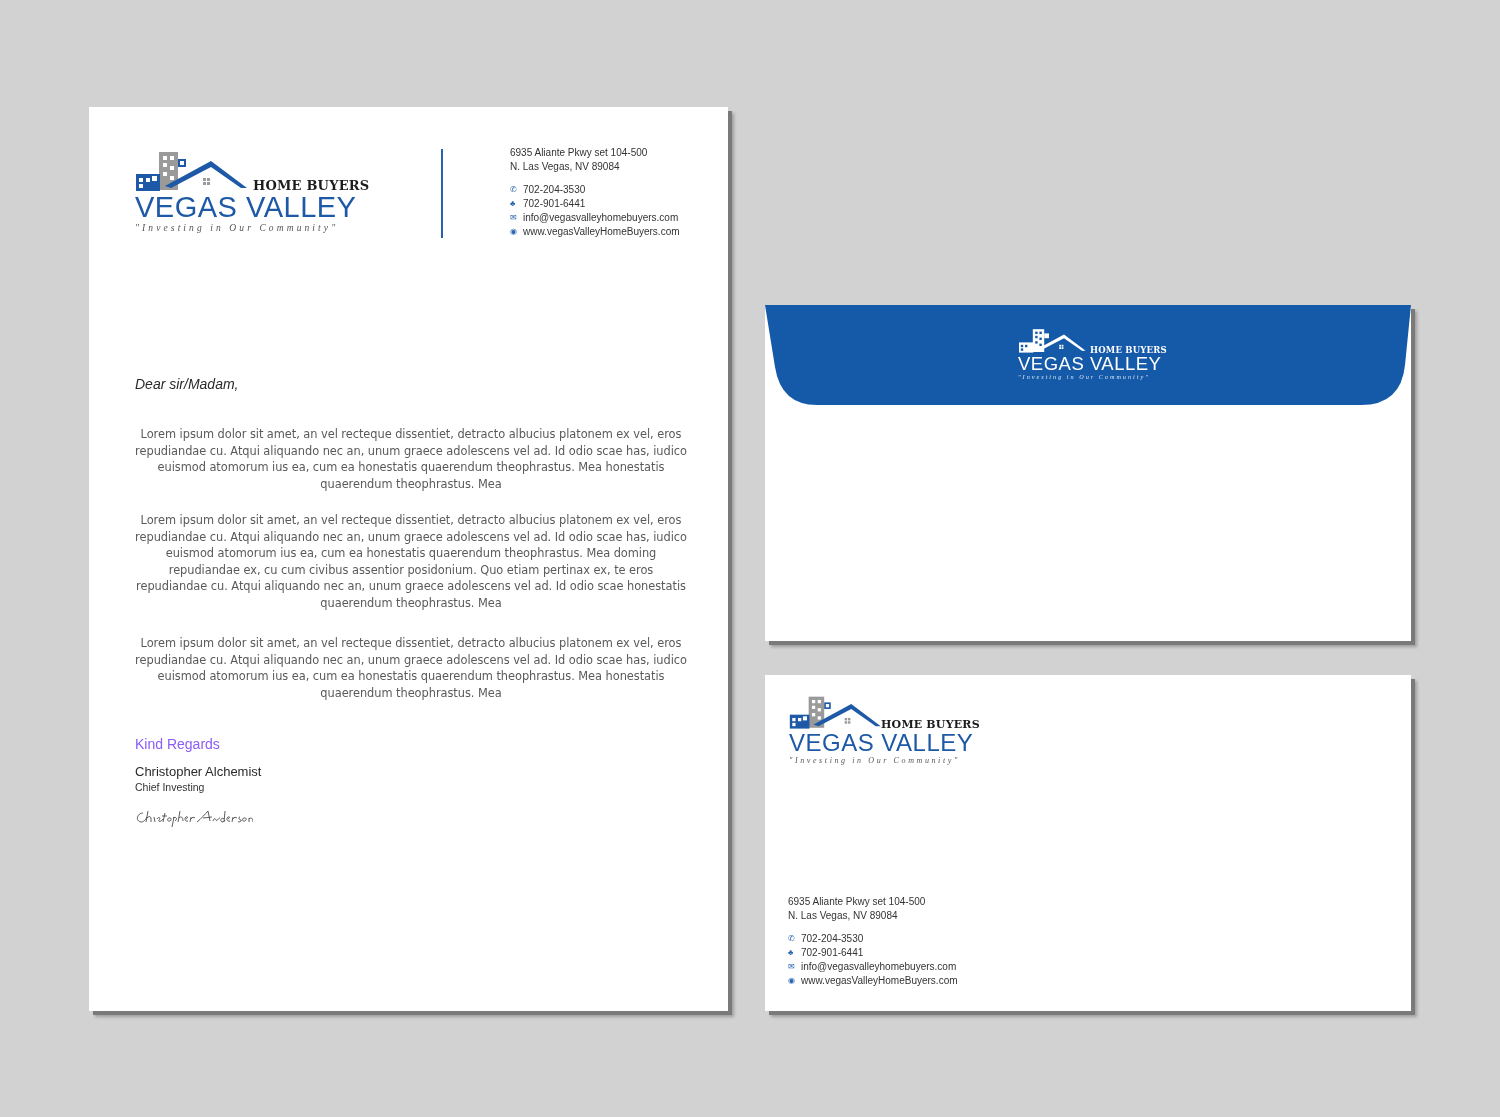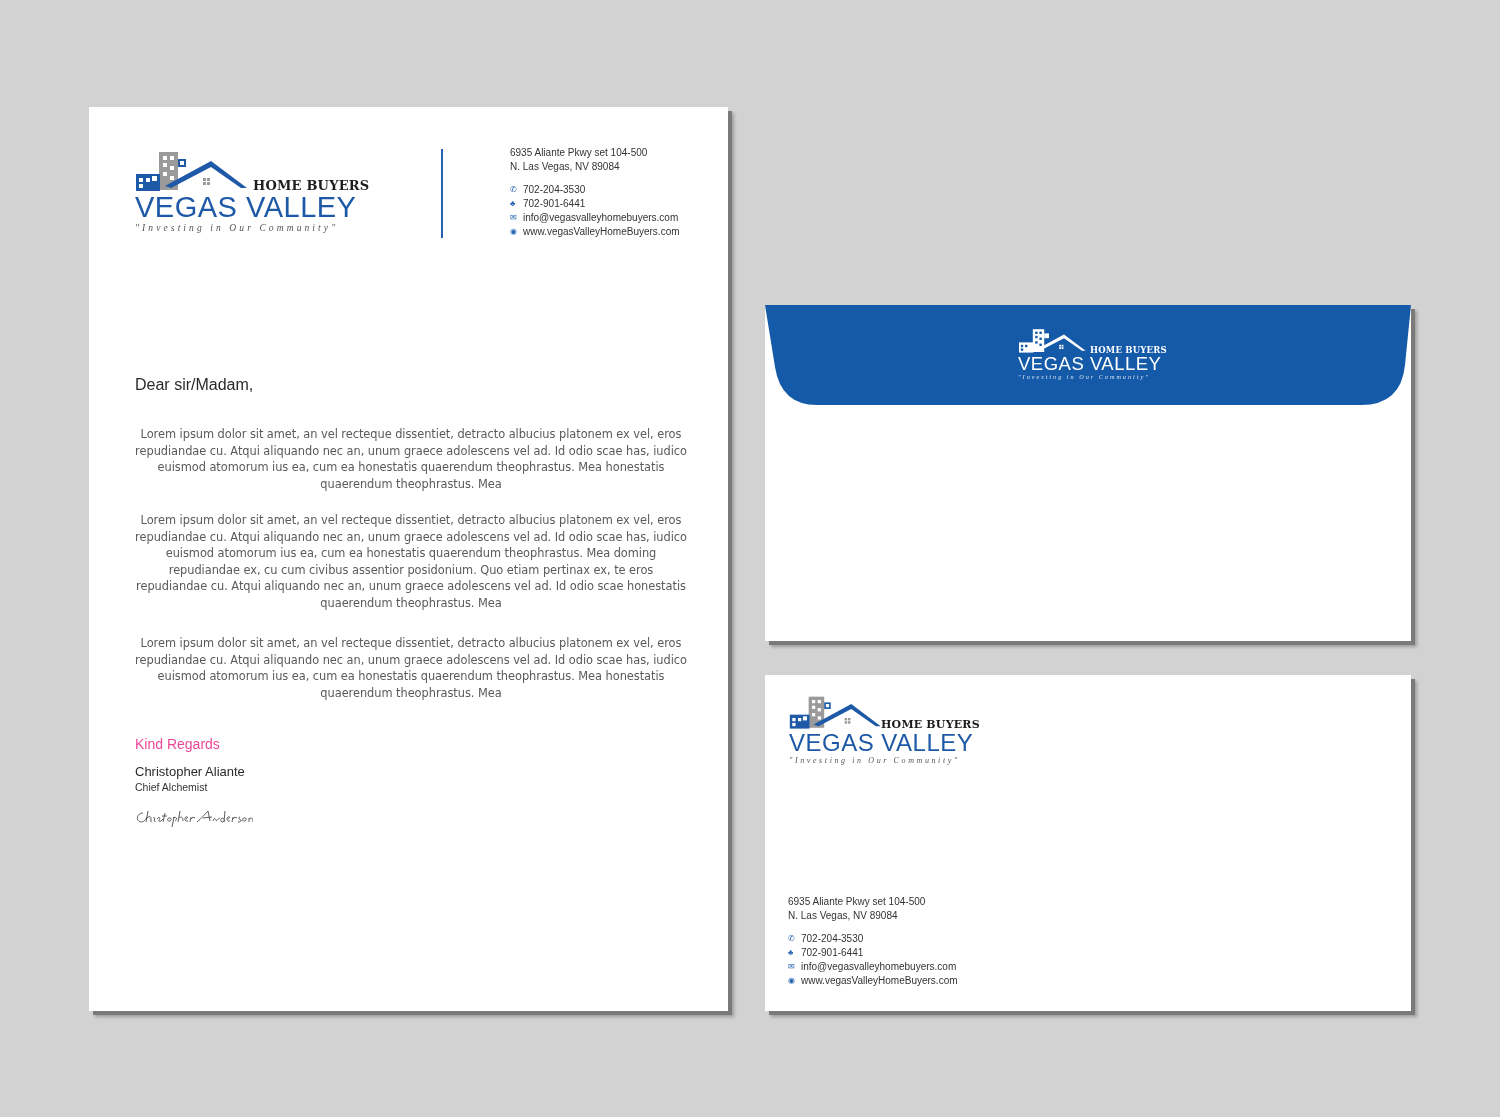--- a/index.html
+++ b/index.html
@@ -60,35 +60,35 @@
   .contact .gap { height: 9px; }
   .contact .c-row { display: flex; align-items: center; white-space: nowrap; }
   .contact .c-icon {
     width: 10px; margin-right: 3px; color: #2563b0;
     font-size: 8px; text-align: left; display: inline-block;
   }
   #lh-contact { left: 421px; top: 39px; }
 
   .salutation {
     position: absolute; left: 46px; top: 269px;
-    font-size: 16px; color: #2a2a2a;
+    font-size: 14px; color: #2a2a2a; font-style: italic;
   }
   .body-para {
     position: absolute; left: 46px; width: 552px;
     font-size: 12.6px; line-height: 16.6px; color: #5a5a5a;
     font-family: "DejaVu Sans", sans-serif;
     font-size: 11.4px;
     letter-spacing: -0.05px;
     text-align: center;
   }
   #para-0 { top: 319px; }
   #para-1 { top: 405px; }
   #para-2 { top: 528px; }
 
-  .closing { position: absolute; left: 46px; top: 629px; font-size: 14px; color: #ec4899; }
+  .closing { position: absolute; left: 46px; top: 629px; font-size: 14px; color: #8b5cf6; }
   .signer-name { position: absolute; left: 46px; top: 657px; font-size: 13px; color: #2a2a2a; }
   .signer-title { position: absolute; left: 46px; top: 674px; font-size: 10.5px; color: #333; }
   .signature { position: absolute; left: 44px; top: 700px; }
 
   
   #envelope-back { left: 765px; top: 305px; width: 646px; height: 336px; }
   .flap { position: absolute; left: 0; top: 0; }
   #env-logo { left: 253px; top: 23px; width: 140px; height: 55px; }
   #env-logo .home-buyers { left: 72px; top: 17px; font-size: 8.5px; color: #ffffff; }
   #env-logo .brand-name { left: 0; top: 26px; font-size: 18.5px; line-height: 19px; color: #ffffff; }
@@ -162,22 +162,22 @@
       <span>www.vegasValleyHomeBuyers.com</span>
     </div>
   </div>
 
   <div class="salutation">Dear sir/Madam,</div>
   <p class="body-para" id="para-0">Lorem ipsum dolor sit amet, an vel recteque dissentiet, detracto albucius platonem ex vel, eros repudiandae cu. Atqui aliquando nec an, unum graece adolescens vel ad. Id odio scae has, iudico euismod atomorum ius ea, cum ea honestatis quaerendum theophrastus. Mea honestatis quaerendum theophrastus. Mea</p>
   <p class="body-para" id="para-1">Lorem ipsum dolor sit amet, an vel recteque dissentiet, detracto albucius platonem ex vel, eros repudiandae cu. Atqui aliquando nec an, unum graece adolescens vel ad. Id odio scae has, iudico euismod atomorum ius ea, cum ea honestatis quaerendum theophrastus. Mea doming repudiandae ex, cu cum civibus assentior posidonium. Quo etiam pertinax ex, te eros repudiandae cu. Atqui aliquando nec an, unum graece adolescens vel ad. Id odio scae honestatis quaerendum theophrastus. Mea</p>
   <p class="body-para" id="para-2">Lorem ipsum dolor sit amet, an vel recteque dissentiet, detracto albucius platonem ex vel, eros repudiandae cu. Atqui aliquando nec an, unum graece adolescens vel ad. Id odio scae has, iudico euismod atomorum ius ea, cum ea honestatis quaerendum theophrastus. Mea honestatis quaerendum theophrastus. Mea</p>
 
   <div class="closing">Kind Regards</div>
-  <div class="signer-name">Christopher Aliante</div>
-  <div class="signer-title">Chief Alchemist</div>
+  <div class="signer-name">Christopher Alchemist</div>
+  <div class="signer-title">Chief Investing</div>
   <svg class="signature" width="120" height="22" viewBox="0 0 120 22">
     <path d="M10 6 C4 6 2 14 8 15 C12 15 14 10 14 10 M15 4 L13 15 M14 11 C16 9 18 9 18 12 L18 15 M21 10 L22 15 M24 12 C26 9 28 11 26 13 C25 15 28 15 30 12 M32 6 L30 15 M29 9 L34 9 M36 11 C34 11 34 15 37 14 C39 13 38 10 36 11 M41 10 L39 20 M40 11 C43 9 45 12 42 14 M47 4 L45 15 M46 11 C48 9 50 10 50 14 M53 12 C55 11 55 9 53 10 C51 11 52 15 55 14 M58 10 L57 15 M58 12 C59 10 61 10 62 11 M64 15 C68 12 72 7 75 4 L77 14 M70 11 L79 10 M80 14 C81 11 82 11 83 13 C84 15 85 11 87 11 M92 4 L91 15 M91 12 C89 10 86 13 89 15 C91 15 92 13 92 13 M95 12 C97 11 97 9 95 10 C93 11 94 15 97 14 M100 10 L99 15 M100 12 C101 10 103 10 104 11 M107 10 C105 10 106 13 108 13 C109 13 108 15 105 15 M111 11 C109 11 109 15 112 14 C114 13 113 10 111 11 M116 11 L116 15 M116 12 C118 10 120 11 120 15" fill="none" stroke="#333" stroke-width="0.8"></path>
   </svg>
 </div>
 
 <div class="sheet" id="envelope-back">
   <svg class="flap" width="646" height="101" viewBox="0 0 646 101">
     <path d="M0 0 L646 0 L640 60 Q636 100 596 100 L52 100 Q16 100 10 62 Z" fill="#155aa8"></path>
   </svg>
   <div class="logo" id="env-logo">

